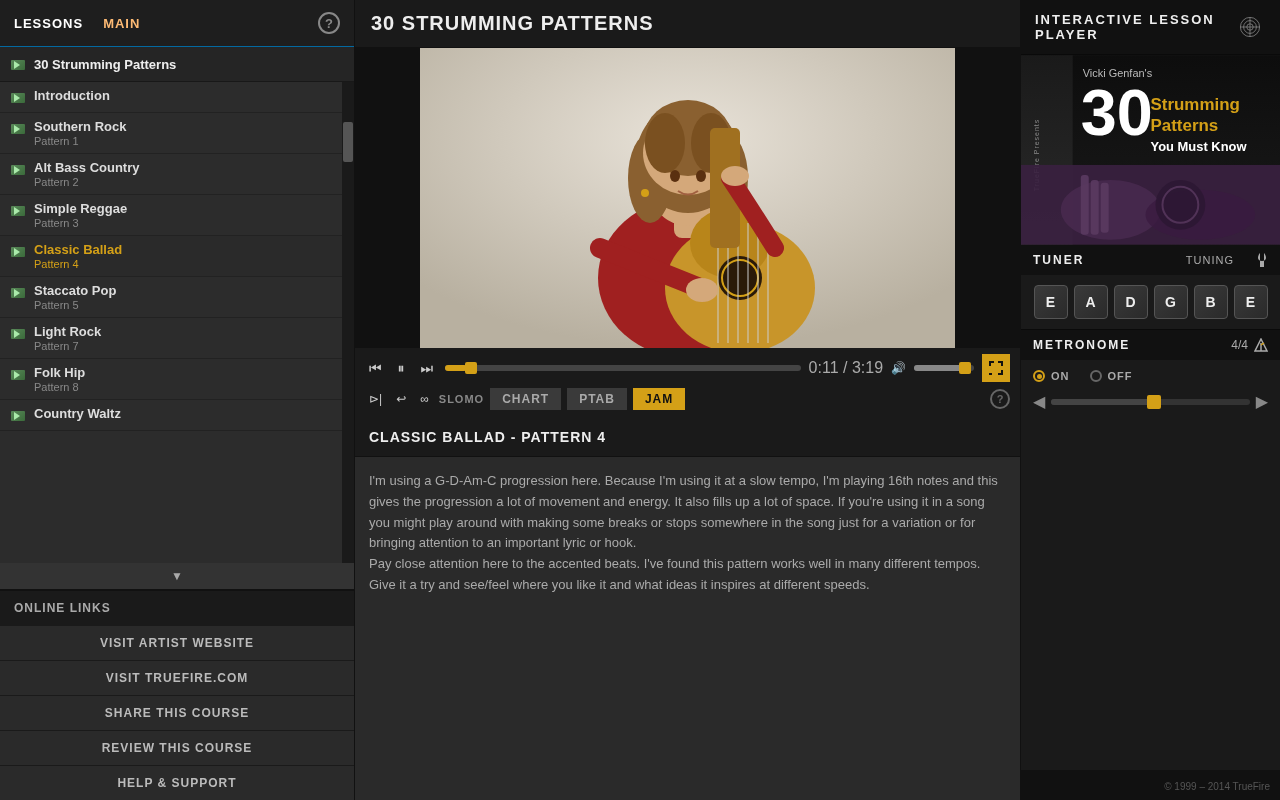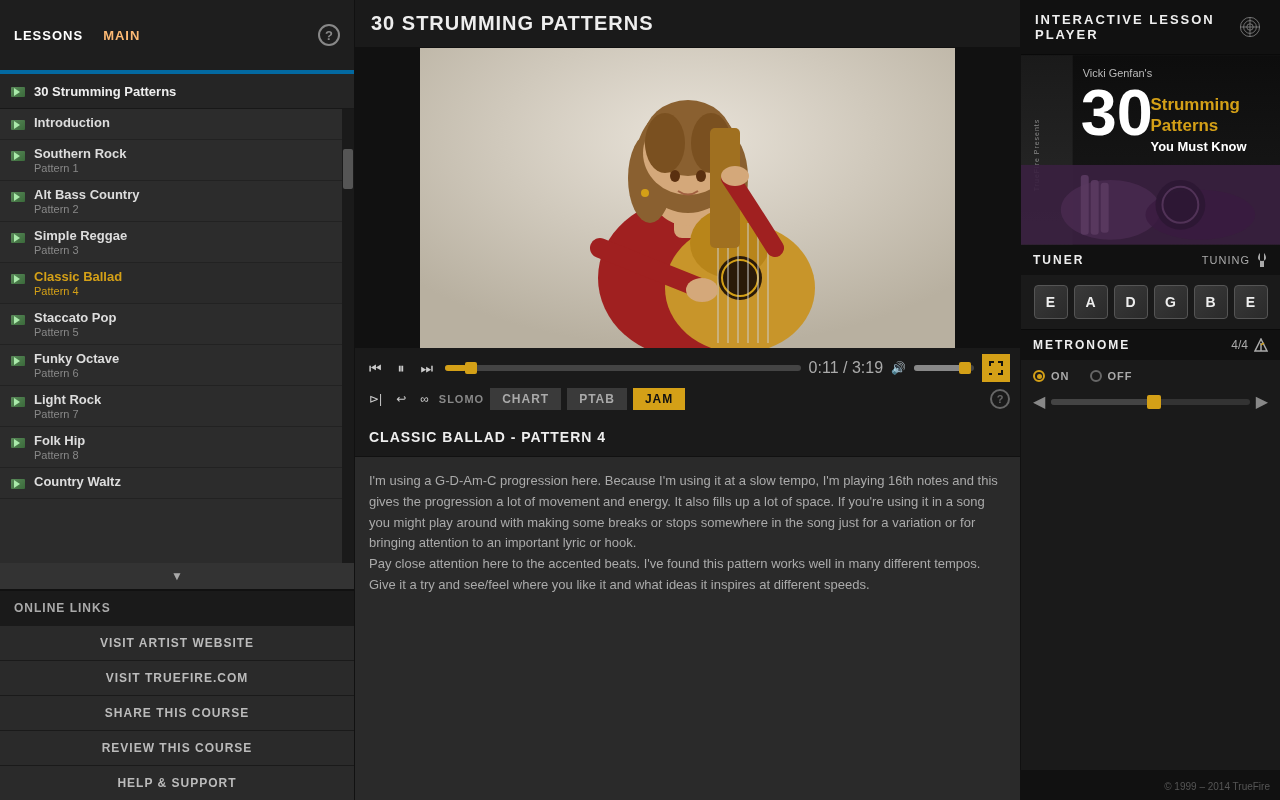--- a/index.html
+++ b/index.html
@@ -28,22 +28,22 @@
       display: flex;
       flex-direction: column;
       border-right: 1px solid #111;
     }
 
     .sidebar-header {
       display: flex;
       align-items: center;
       justify-content: space-between;
       background: #1e1e1e;
-      padding: 24px 14px;
-      border-bottom: 4px solid #0369a1;
+      padding: 12px 14px;
+      border-bottom: 1px solid #0369a1;
     }
 
     .sidebar-header-left {
       display: flex;
       gap: 20px;
     }
 
     .sidebar-tab {
       color: #fdba74;
       font-size: 13px;
@@ -495,21 +495,21 @@
       color: #eee;
       font-size: 12px;
       font-weight: bold;
       letter-spacing: 2px;
       text-transform: uppercase;
     }
 
     .tuning-label {
       display: flex;
       align-items: center;
-      gap: 6px;
+      gap: 22px;
       color: #aaa;
       font-size: 11px;
       letter-spacing: 1px;
       text-transform: uppercase;
     }
 
     .tuner-strings {
       display: flex;
       gap: 6px;
       padding: 10px 12px;
@@ -797,29 +797,20 @@
         <div class="lesson-item">
           <div class="lesson-icon">
             <div class="lesson-icon-rect"></div>
           </div>
           <div class="lesson-text">
             <div class="lesson-title">Staccato Pop</div>
             <div class="lesson-subtitle">Pattern 5</div>
           </div>
         </div>
 
-        <div class="lesson-item">
-          <div class="lesson-icon">
-            <div class="lesson-icon-rect"></div>
-          </div>
-          <div class="lesson-text">
-            <div class="lesson-title">Funky Octave</div>
-            <div class="lesson-subtitle">Pattern 6</div>
-          </div>
-        </div>
 
         <div class="lesson-item">
           <div class="lesson-icon">
             <div class="lesson-icon-rect"></div>
           </div>
           <div class="lesson-text">
             <div class="lesson-title">Light Rock</div>
             <div class="lesson-subtitle">Pattern 7</div>
           </div>
         </div>

